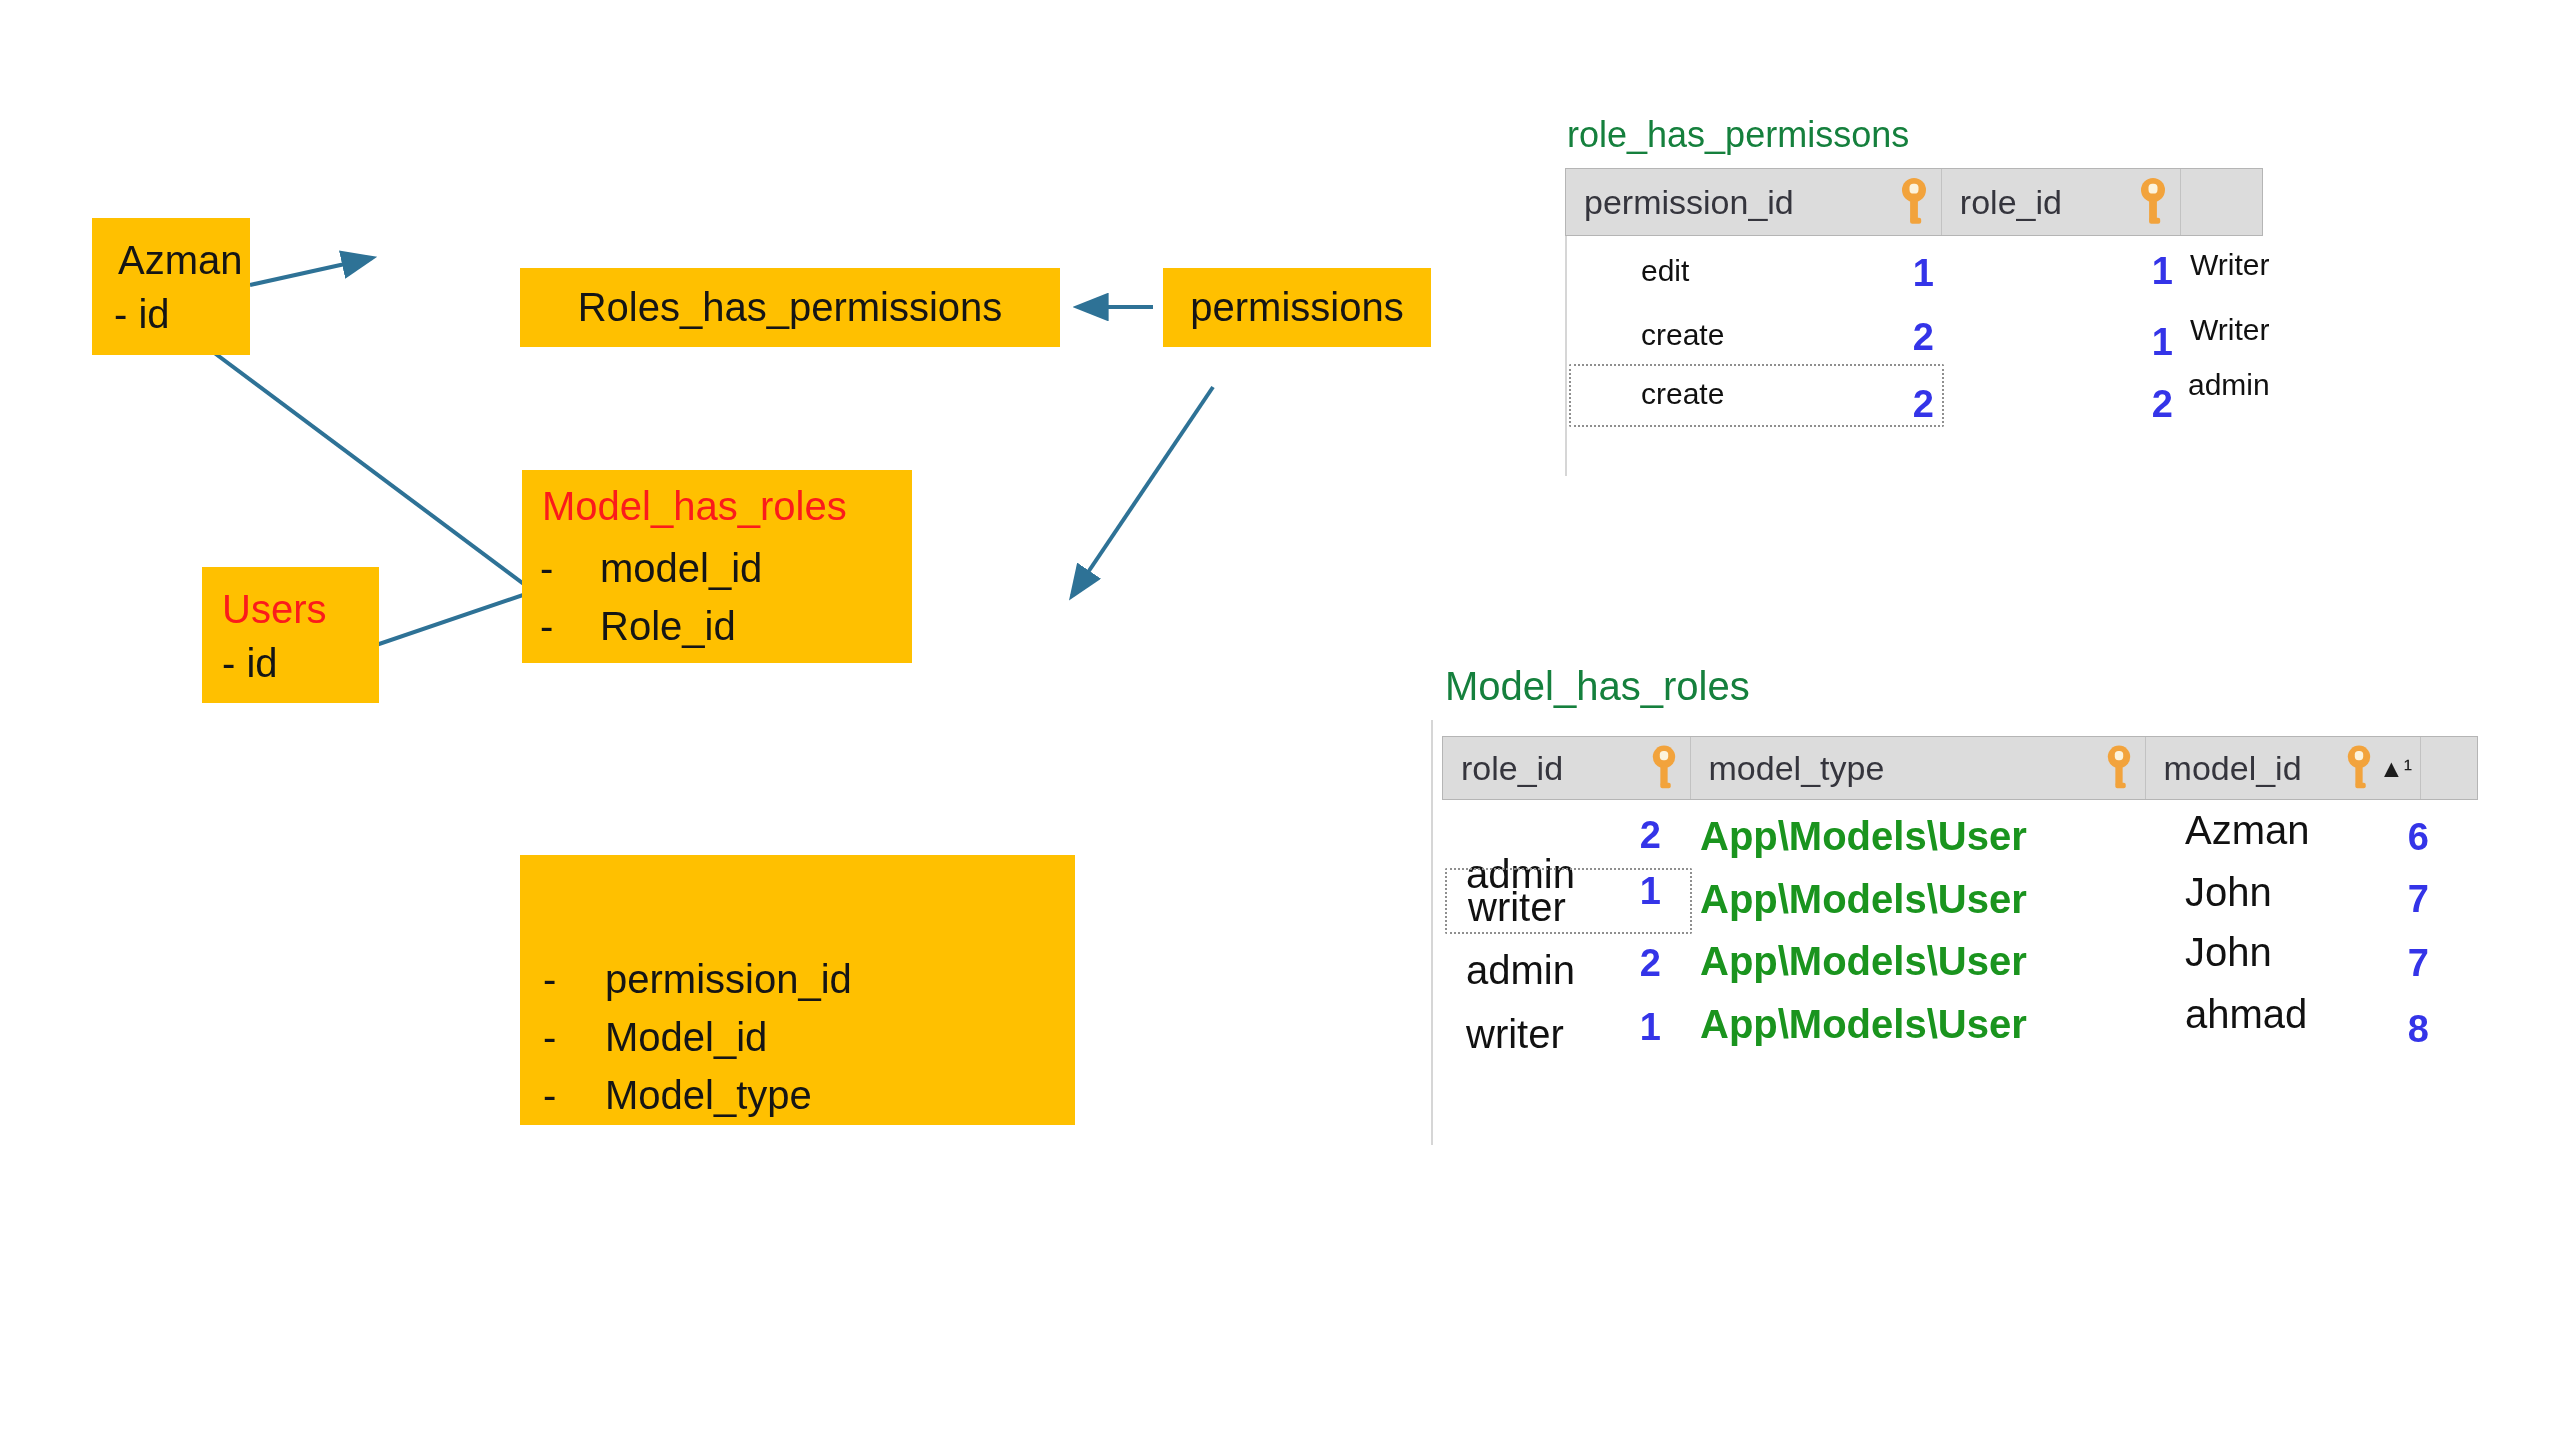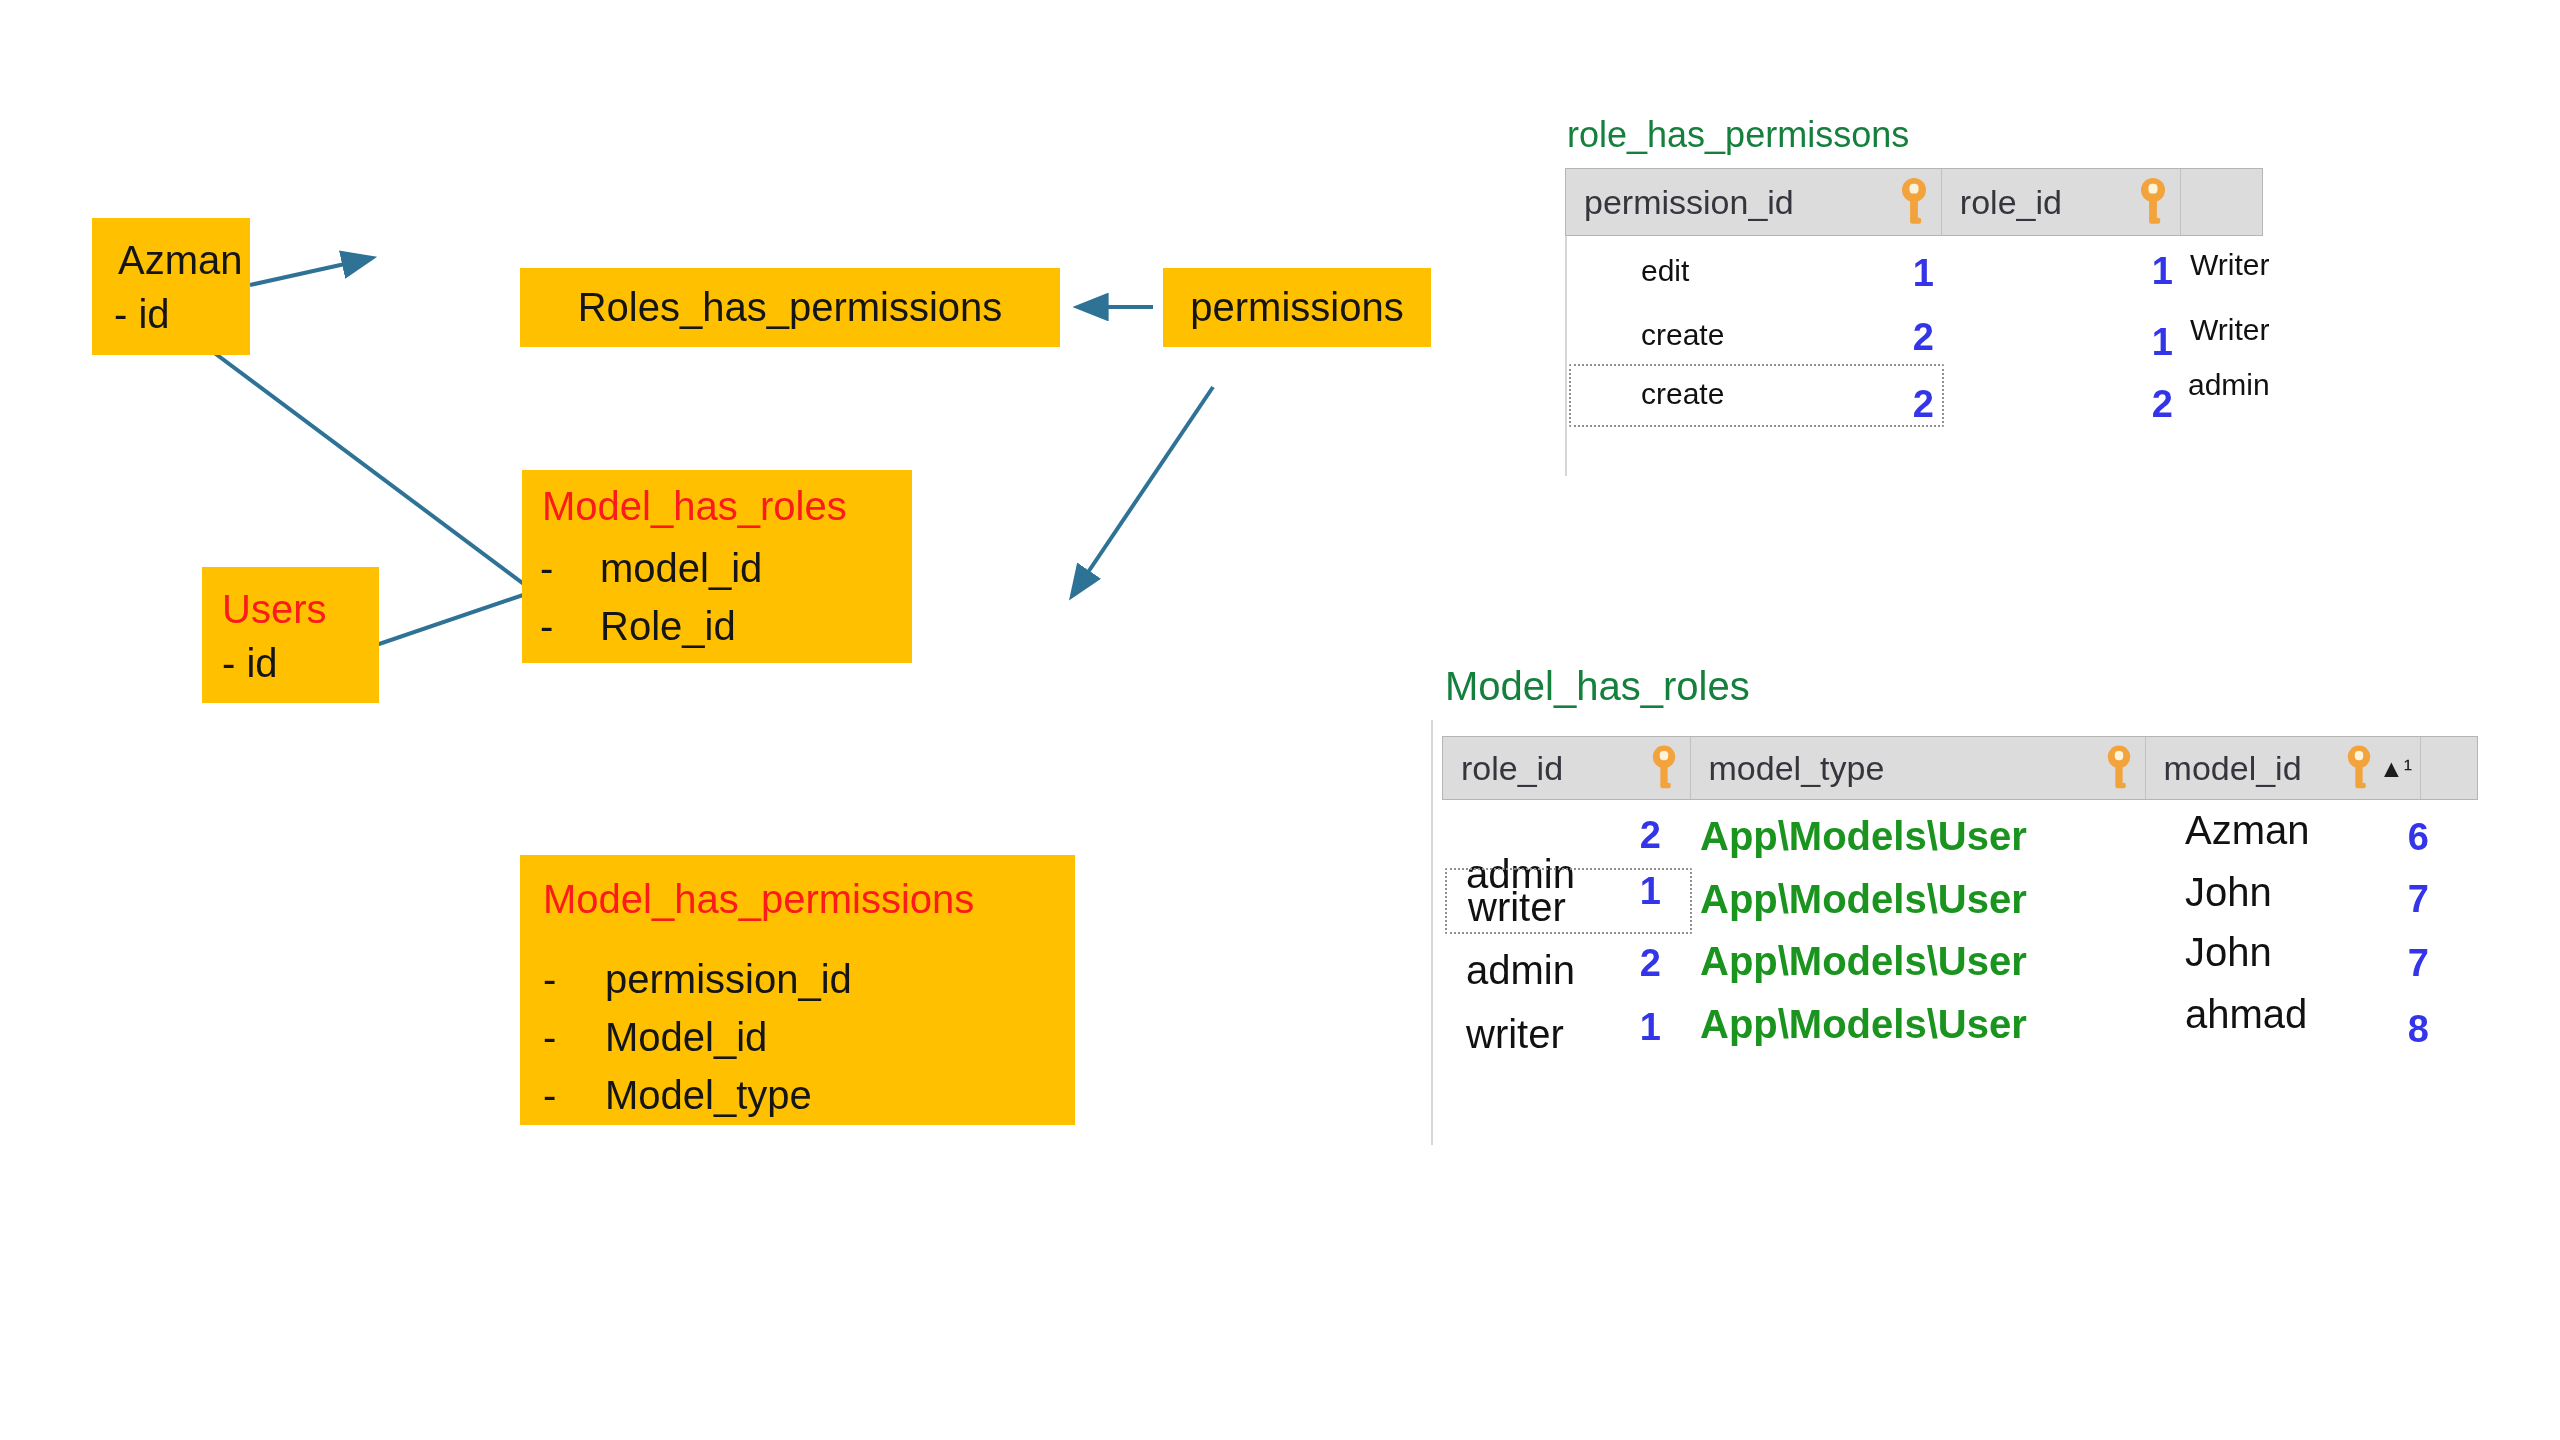--- a/index.html
+++ b/index.html
@@ -72,21 +72,20 @@
     <div class="line" style="left:18px;top:134px;">-</div>
     <div class="line" style="left:78px;top:134px;">Role_id</div>
   </div>
 
   <div class="obox" style="left:202px;top:567px;width:177px;height:136px;">
     <div class="line red" style="left:20px;top:20px;">Users</div>
     <div class="line" style="left:20px;top:74px;">- id</div>
   </div>
 
   <div class="obox" style="left:520px;top:855px;width:555px;height:270px;">
-    <div class="line red" style="left:23px;top:22px;">Model_has_permissions</div>
     <div class="line" style="left:23px;top:102px;">-</div>
     <div class="line" style="left:85px;top:102px;">permission_id</div>
     <div class="line" style="left:23px;top:160px;">-</div>
     <div class="line" style="left:85px;top:160px;">Model_id</div>
     <div class="line" style="left:23px;top:218px;">-</div>
     <div class="line" style="left:85px;top:218px;">Model_type</div>
   </div>
 
   <div class="dbtable" style="left:1565px;top:114px;width:790px;height:370px;">
     <div class="tbl-title" style="left:2px;top:0;font-size:36px;">role_has_permissons</div>

